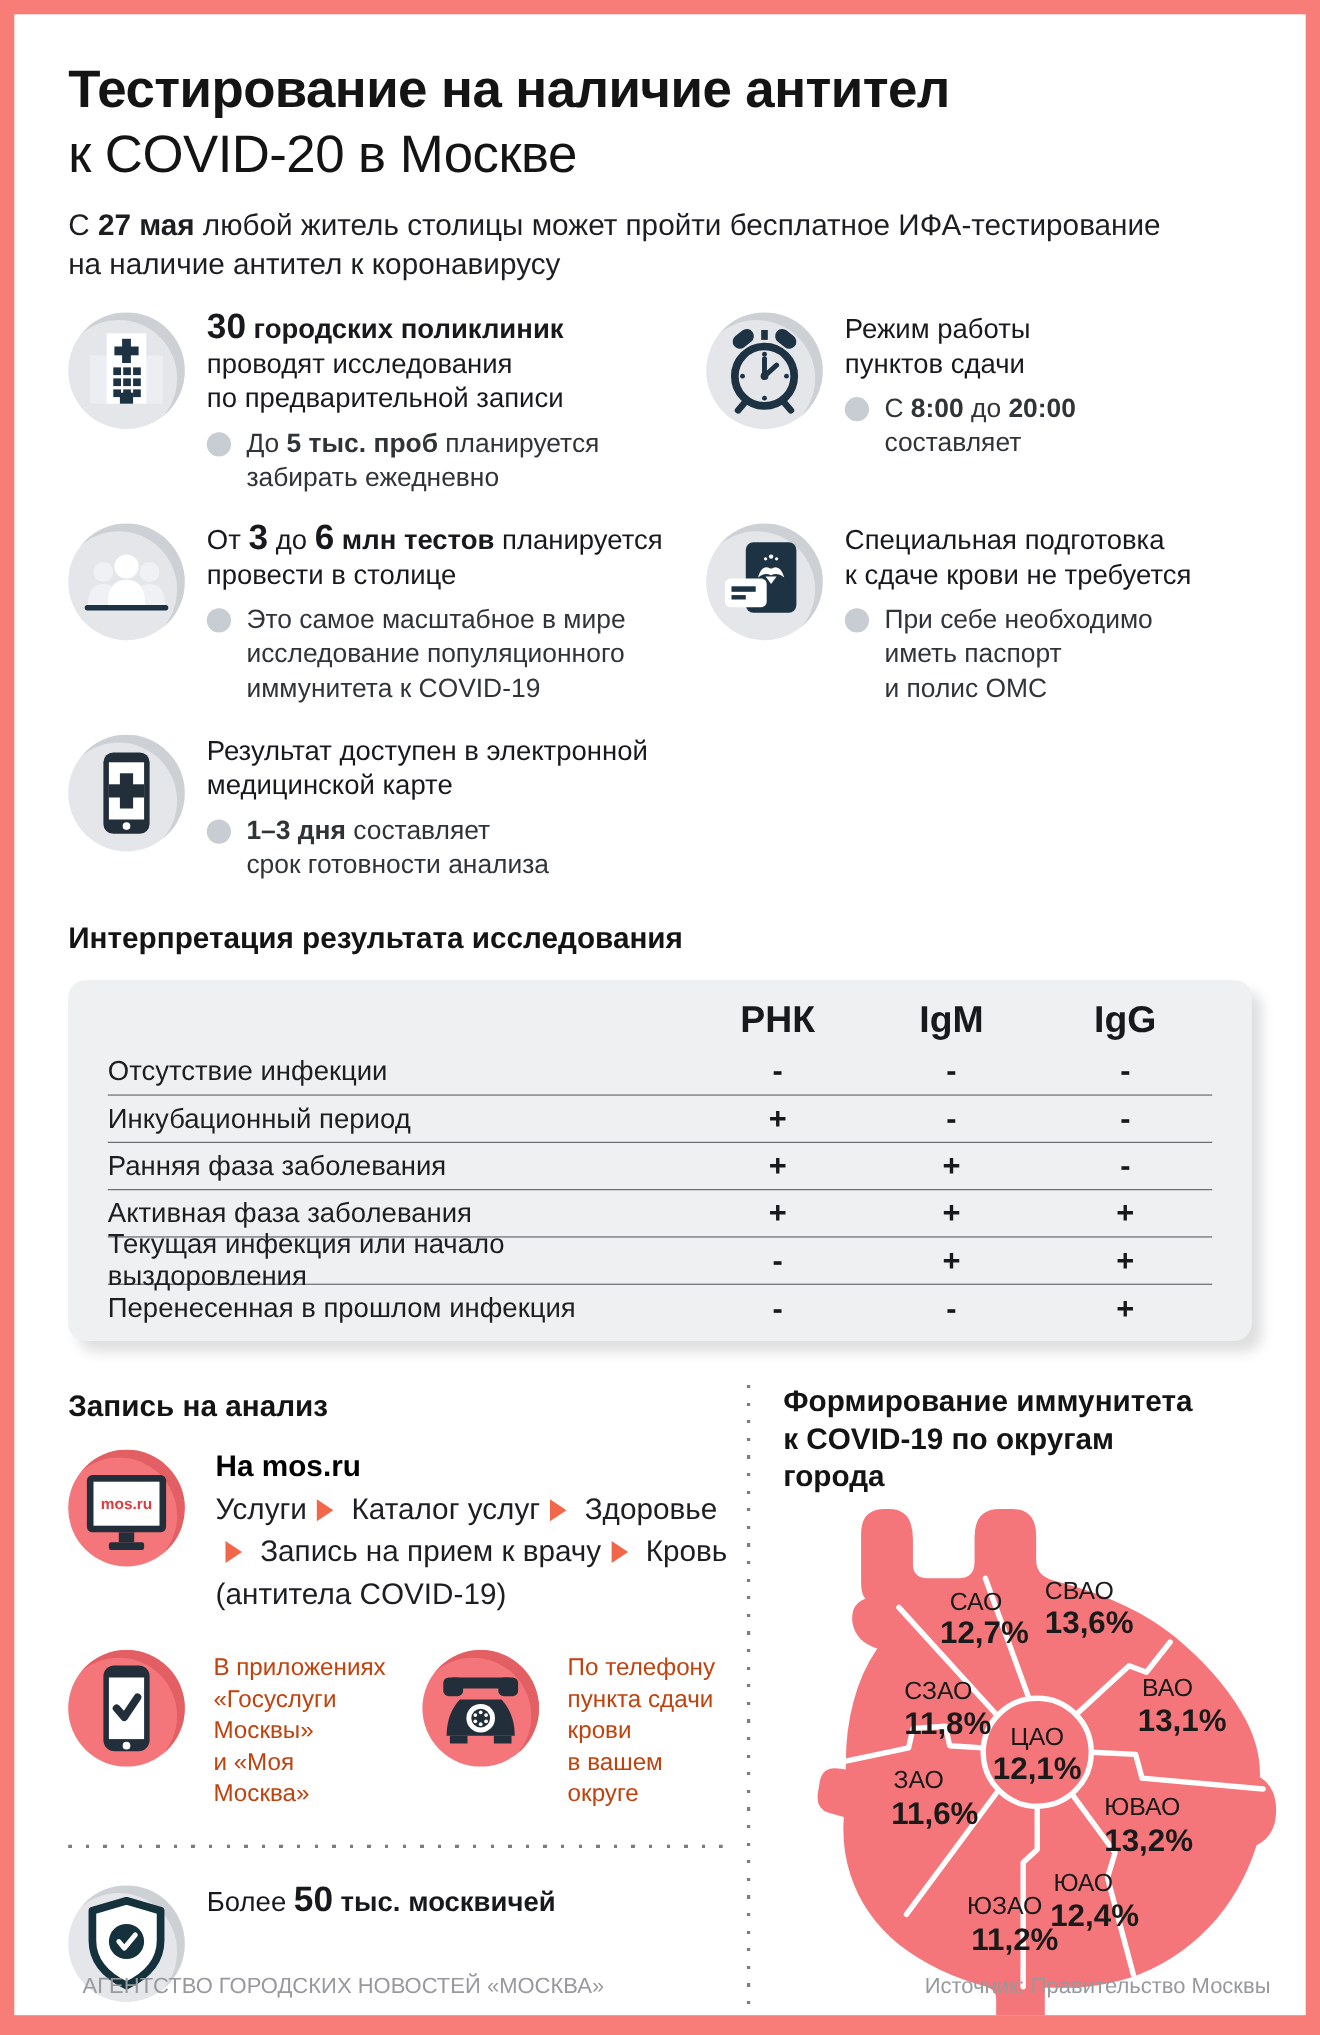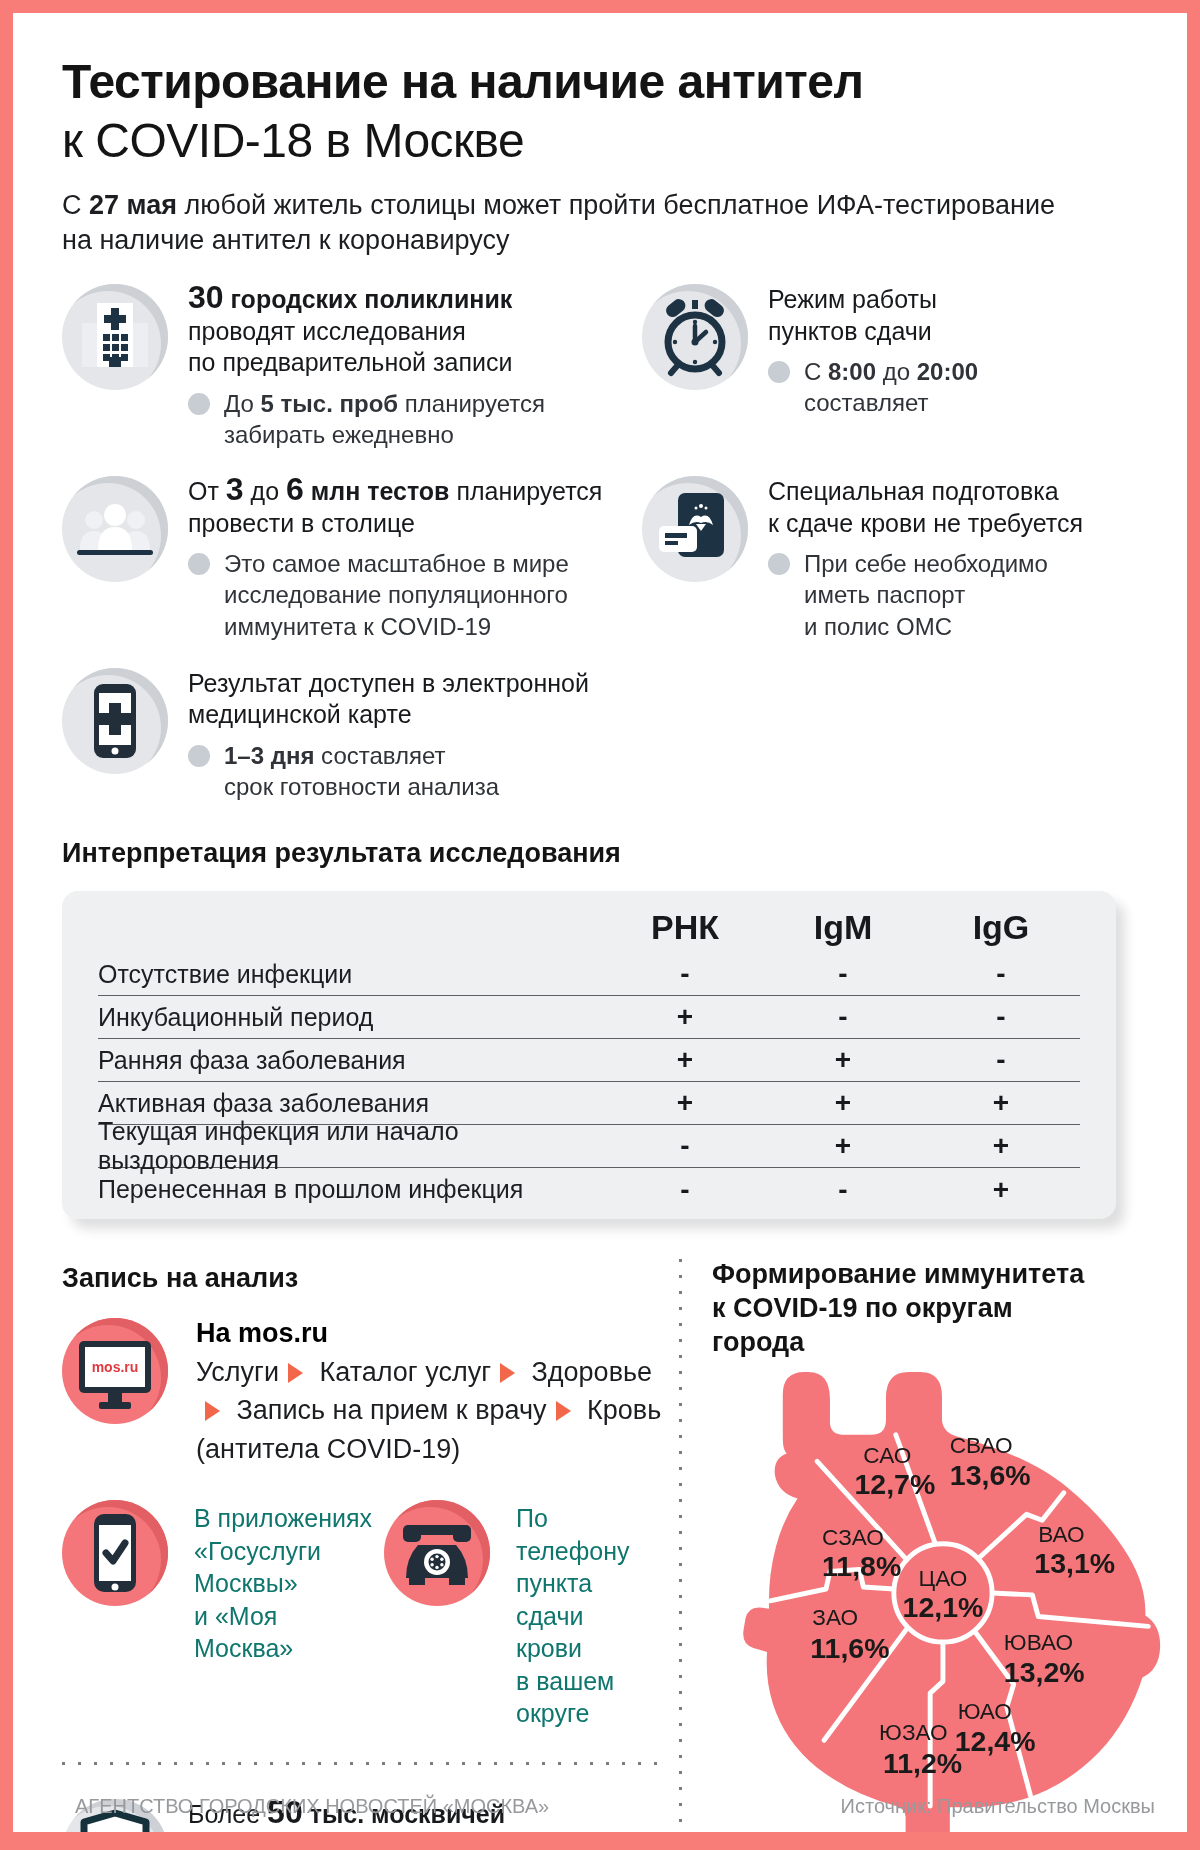--- a/index.html
+++ b/index.html
@@ -5,21 +5,21 @@
   * { box-sizing: border-box; }
   html,body { margin:0; padding:0; }
   body {
     width:1200px; height:1850px; position:relative;
     background:#f87d79;
     font-family:"Liberation Sans","DejaVu Sans",sans-serif;
     color:#17191c;
   }
   .page {
     position:absolute; left:13px; top:13px; width:1174px; height:1819px;
-    background:#ffffff; padding:34px 71px 0 49px; overflow:hidden;
+    background:#ffffff; padding:34px 49px 0 49px; overflow:hidden;
   }
   
   h1 { margin:6px 0 18px; font-size:48px; line-height:1.22; font-weight:700; color:#141414; letter-spacing:-0.5px; }
   h1 .line2 { font-weight:400; }
   .subtitle { font-size:27px; line-height:1.3; color:#1c1e21; margin:0; }
   .b { font-weight:700; }
   .num { font-weight:700; font-size:32px; line-height:.8; }
   
   .info-grid { margin-top:26px; display:grid; grid-template-columns:568px 1fr; column-gap:12px; row-gap:26px; }
   .info-item { display:flex; gap:20px; }
@@ -50,38 +50,38 @@
     background:repeating-linear-gradient(to right,#7a7e82 0 3px,transparent 3px 16px); }
   .mos-item { display:flex; gap:28px; }
   .mos-title { font-weight:700; font-size:27px; color:#000000; margin-bottom:4px; }
   .steps { width:474px; font-size:27px; line-height:1.42; color:#1c1e21; }
   .tri { display:inline-block; width:0; height:0; border-left:15px solid #f2664a;
          border-top:10px solid transparent; border-bottom:10px solid transparent;
          margin:0 9px; vertical-align:-2px; }
   .two-col { display:flex; margin-top:32px; }
   .mini-item { display:flex; gap:26px; }
   .mini-item.first { width:322px; flex:none; }
-  .mini-text { font-size:25px; line-height:1.3; color:#0f766e; padding-top:2px; }
+  .mini-text { font-size:22px; line-height:1.3; color:#c2410c; padding-top:2px; }
   .shield-block { margin-top:34px; }
   .bottom-right { flex:1; padding-left:16px; }
   .bottom-right h2 { margin:4px 0 6px; line-height:1.26; white-space:pre-line; }
   .mapsvg { display:block; margin-left:2px; }
   .mapsvg .dname { font-size:23px; fill:#1a1a1a; }
   .mapsvg .dval  { font-size:29px; font-weight:700; fill:#1a1a1a; }
   
   .footer { position:absolute; left:62px; right:32px; bottom:14px;
     display:flex; justify-content:space-between; font-size:20px; color:#97999c; }
 </style>
 </head>
 <body>
 
 <div class="page">
 
   <h1><span>Тестирование на наличие антител</span><br>
-      <span class="line2">к COVID-18 в Москве</span></h1>
+      <span class="line2">к COVID-20 в Москве</span></h1>
   <p class="subtitle"><span>С </span><span class="b">27 мая</span><span> любой житель столицы может пройти бесплатное ИФА-тестирование</span><br><span>на наличие антител к коронавирусу</span></p>
 
   <div class="info-grid">
 
     <div class="info-item">
       <div class="icon-circle gray">
         <svg viewBox="0 0 100 100">
           <rect x="17" y="36" width="20" height="44" fill="#eceef1"></rect>
           <rect x="63" y="36" width="20" height="44" fill="#eceef1"></rect>
           <rect x="32" y="16" width="36" height="64" fill="#ffffff"></rect>

